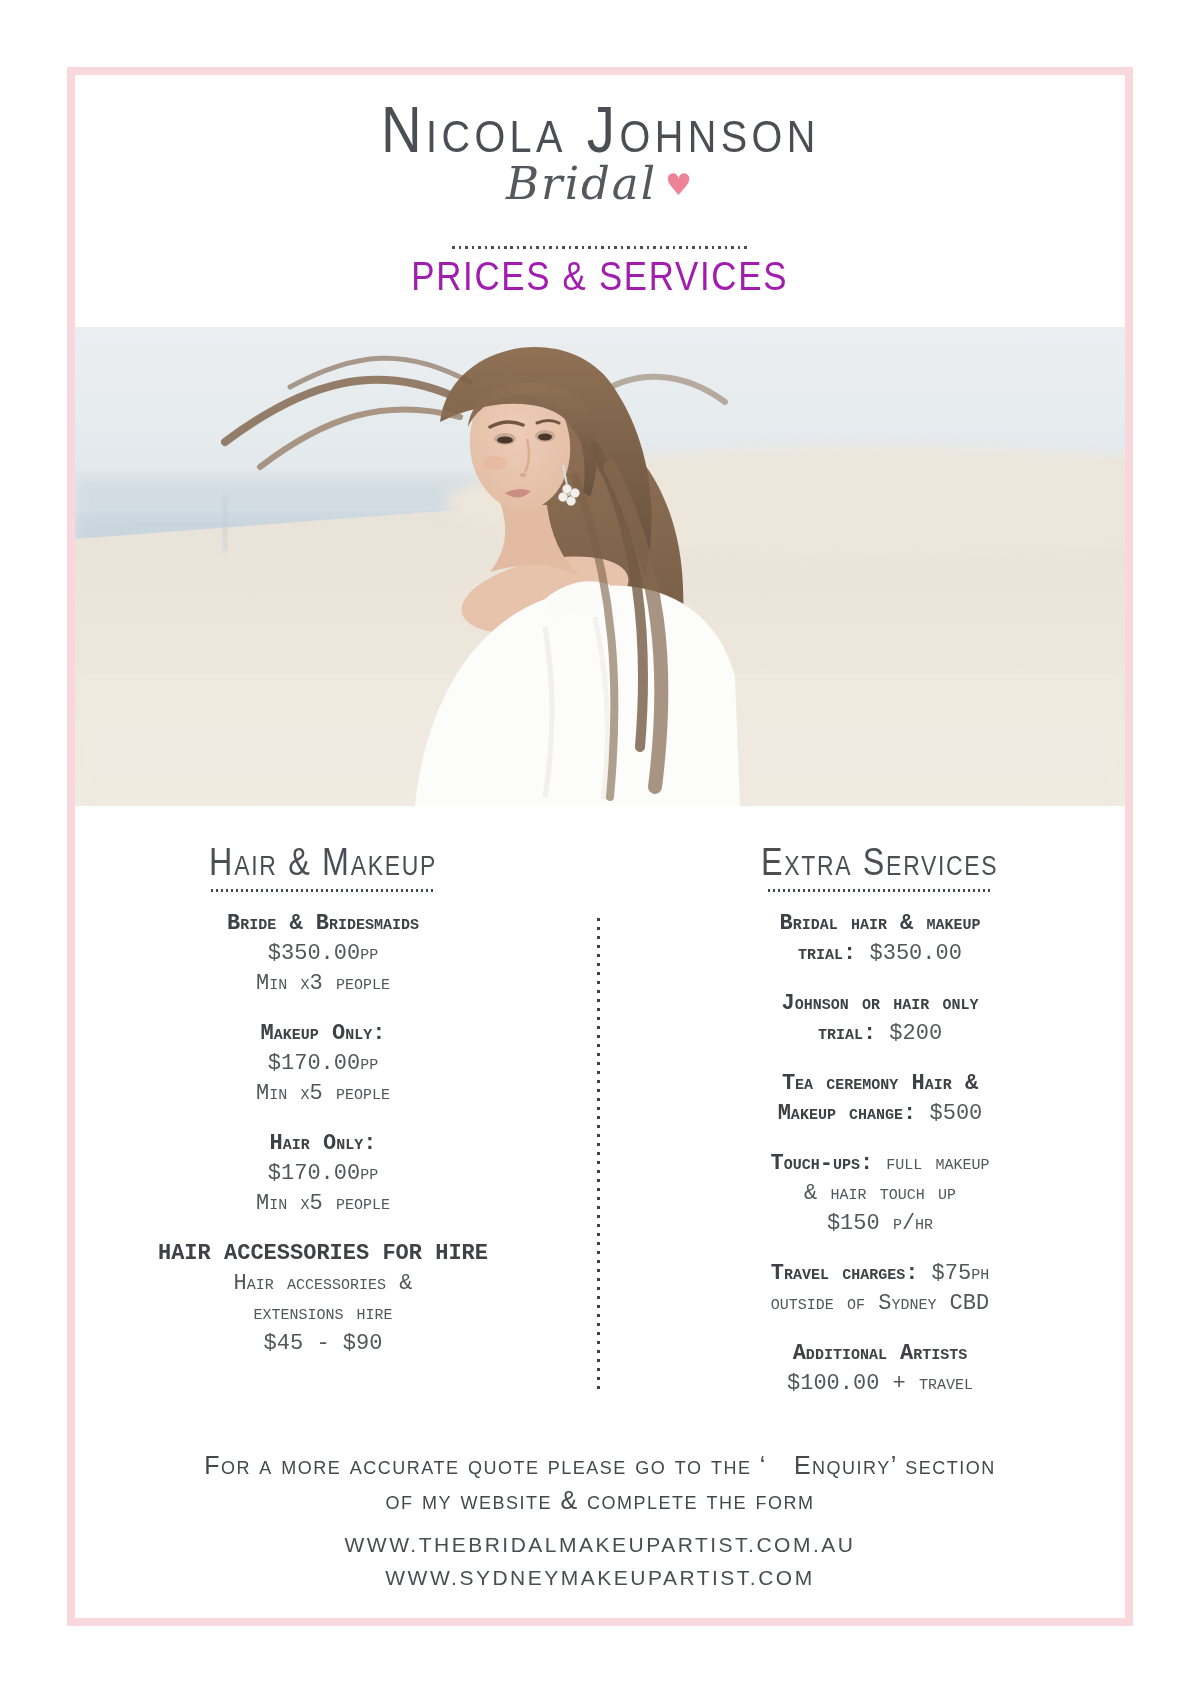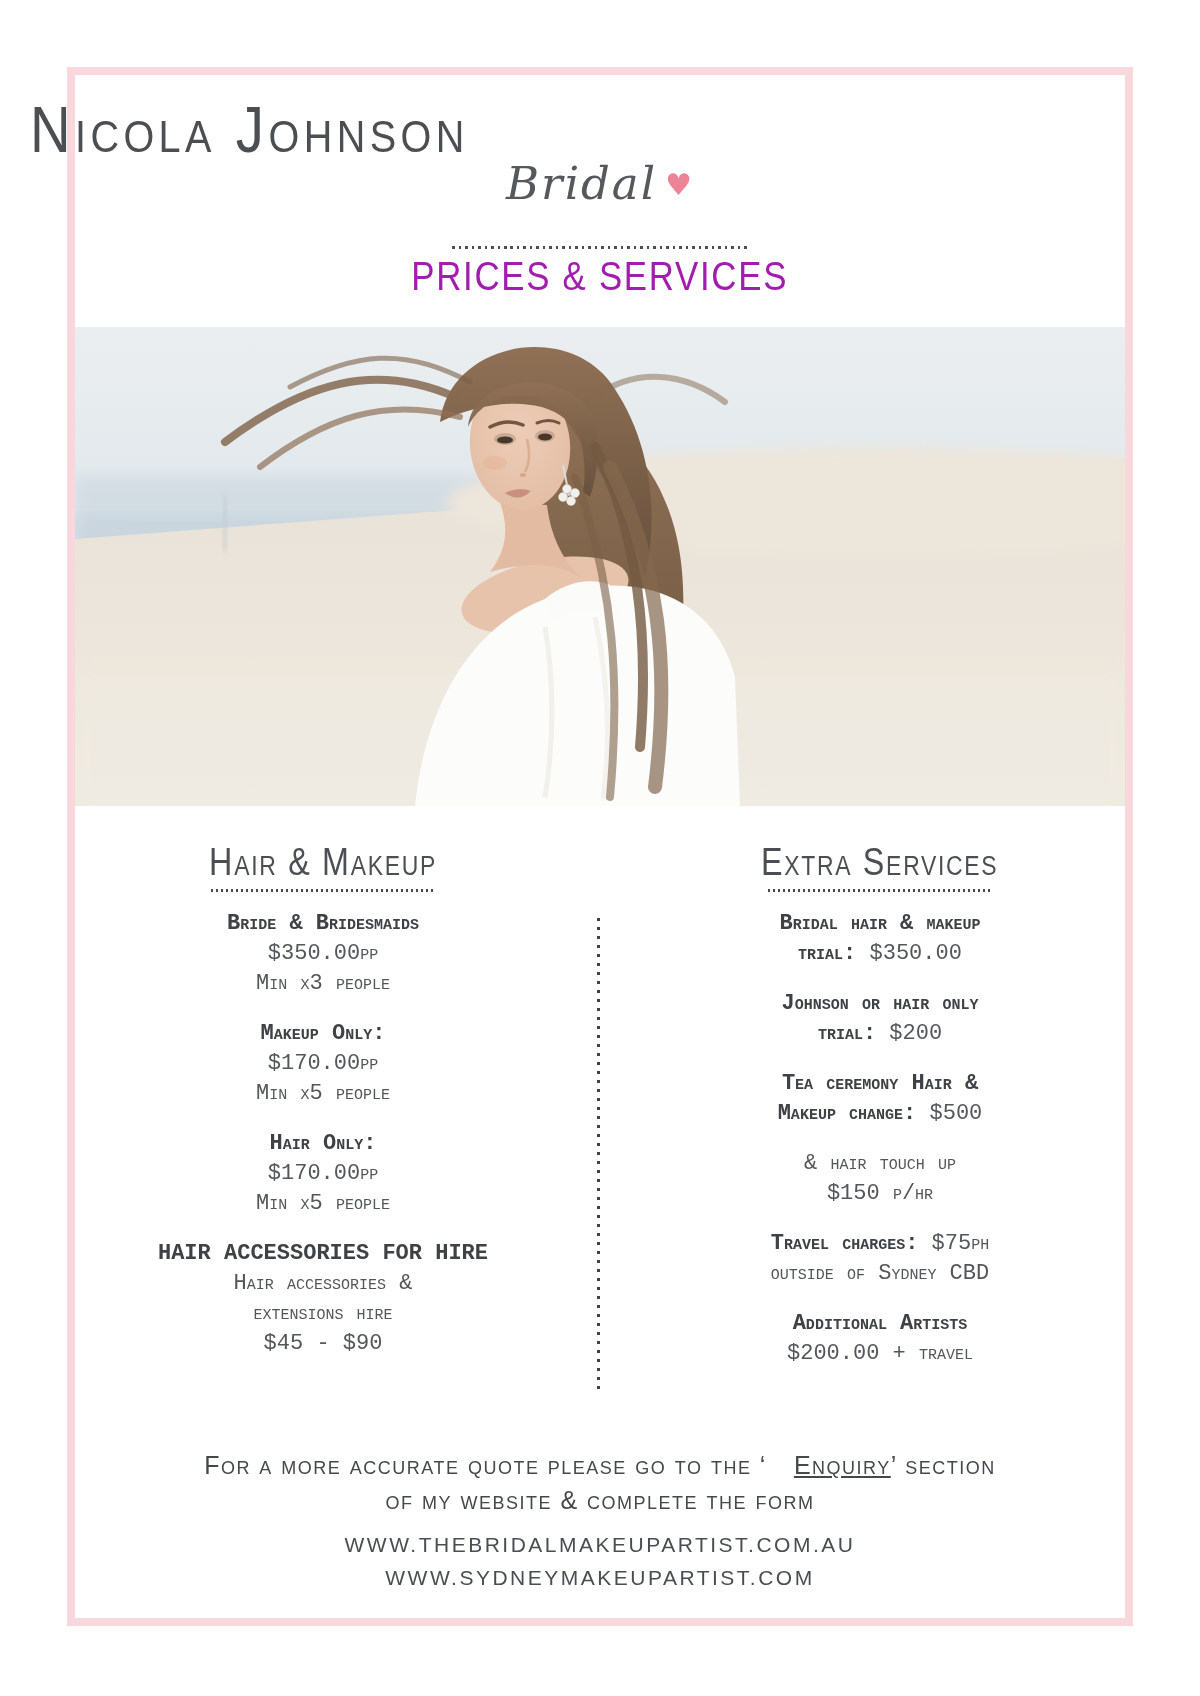--- a/index.html
+++ b/index.html
@@ -2,21 +2,21 @@
 <html><head>
 <meta charset="utf-8">
 <style>
   html,body{margin:0;padding:0;background:#ffffff;}
   .page{position:relative;width:1200px;height:1696px;background:#ffffff;overflow:hidden;
         font-family:"Liberation Sans",sans-serif;color:#45484c;}
   .frame{position:absolute;left:67px;top:67px;width:1066px;height:1559px;
          border:8px solid #f8d8dc;box-sizing:border-box;}
 
   
-  .brand{position:absolute;top:98px;left:0;width:100%;text-align:left;}
+  .brand{position:absolute;top:98px;left:0;width:100%;text-align:center;}
   .brand-name{display:inline-block;font-size:64px;font-weight:300;font-variant:small-caps;
               letter-spacing:5px;color:#4b4e52;line-height:1;transform:scaleX(.88);}
   .brand-sub{position:absolute;top:158px;left:0;width:100%;text-align:center;
              font-family:"DejaVu Serif",serif;font-style:italic;font-size:45px;
              letter-spacing:2px;color:#55585c;line-height:52px;}
   .heart{display:inline-block;font-style:normal;color:#ee8397;font-size:30px;
          margin-left:8px;vertical-align:4px;}
   .header-dotted{position:absolute;top:246px;left:452px;width:296px;height:3px;
          background:repeating-linear-gradient(to right,#4b4e52 0 2.5px,transparent 2.5px 6.5px);}
   .doc-title{position:absolute;top:252px;left:0;width:100%;text-align:center;
@@ -34,21 +34,21 @@
   .col h2{margin:0;font-size:38px;font-weight:300;font-variant:small-caps;
           letter-spacing:2px;color:#4b4e52;line-height:44px;}
   .col h2 span{display:inline-block;transform:scaleX(.85);}
   .col .dotted{margin:5px auto 0;width:224px;height:3px;
          background:repeating-linear-gradient(to right,#45484c 0 2px,transparent 2px 5px);}
   .items{margin-top:17px;}
   .item{margin-bottom:20px;margin-top:14px;}
   .line{font-family:"Liberation Mono","DejaVu Sans Mono",monospace;font-variant:small-caps;
         font-size:22px;line-height:30px;color:#53565a;}
   .line .b{font-weight:bold;color:#3e4145;}
-  .u{text-decoration:underline;margin-left:27px;}
+  .u{margin-left:27px;}
   .divider{position:absolute;left:597px;top:918px;width:3px;height:476px;
          background:repeating-linear-gradient(to bottom,#3e4145 0 3px,transparent 3px 9px);}
 
   
   .footer-note{position:absolute;top:1448px;left:0;width:100%;text-align:center;
          font-variant:small-caps;font-size:25px;letter-spacing:1.5px;color:#45484b;line-height:35px;}
   .websites{position:absolute;top:1528px;left:0;width:100%;text-align:center;
          font-size:21px;letter-spacing:2.5px;color:#4a4d51;line-height:33px;}
 </style>
 </head>
@@ -185,30 +185,31 @@
         </div>
         <div class="item">
           <div class="line"><span class="b">Johnson or hair only</span></div>
           <div class="line"><span class="b">trial: </span><span>$200</span></div>
         </div>
         <div class="item">
           <div class="line"><span class="b">Tea ceremony Hair &amp;</span></div>
           <div class="line"><span class="b">Makeup change: </span><span>$500</span></div>
         </div>
         <div class="item">
+          <div class="line"><span class="b">Touch-ups: </span><span>full makeup</span></div>
           <div class="line"><span>&amp; hair touch up</span></div>
           <div class="line"><span>$150 p/hr</span></div>
         </div>
         <div class="item">
           <div class="line"><span class="b">Travel charges: </span><span>$75ph</span></div>
           <div class="line"><span>outside of Sydney CBD</span></div>
         </div>
         <div class="item">
           <div class="line"><span class="b">Additional Artists</span></div>
-          <div class="line"><span>$200.00 + travel</span></div>
+          <div class="line"><span>$100.00 + travel</span></div>
         </div>
       </div>
   </div>
 
   <div class="footer-note">
     <div><span>For a more accurate quote please go to the ‘</span><span class="u">Enquiry</span><span>’ section</span></div>
     <div>of my website &amp; complete the form</div>
   </div>
   <div class="websites">
     <div>WWW.THEBRIDALMAKEUPARTIST.COM.AU</div>

